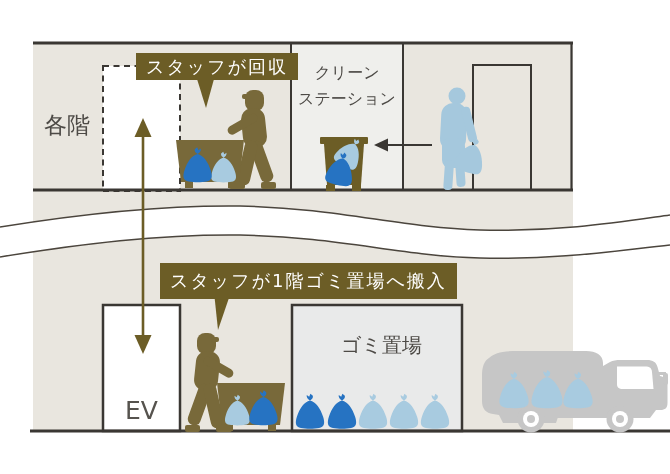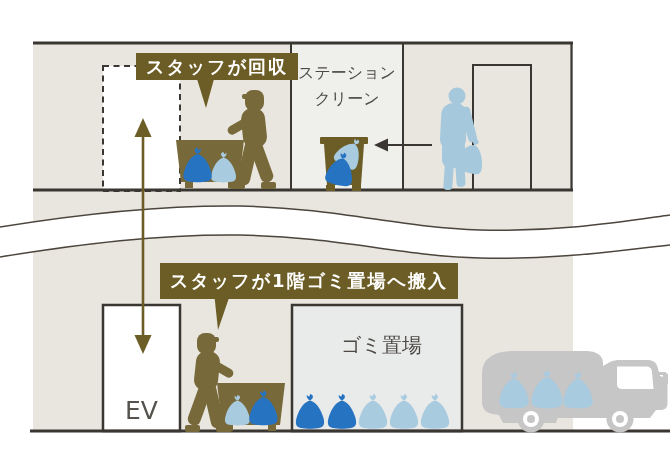--- a/index.html
+++ b/index.html
@@ -1,21 +1,21 @@
 <!DOCTYPE html>
 <html><head>
 <meta charset="utf-8">
 <style>
   html,body{margin:0;padding:0;background:#fff;}
   .canvas{position:relative;width:670px;height:474px;background:#ffffff;overflow:hidden;
           font-family:"DejaVu Sans","Liberation Sans",sans-serif;}
   .scene{position:absolute;left:0;top:0;}
   .lbl{position:absolute;color:#4d4a46;white-space:nowrap;}
   .center{text-align:center;}
-  .callout{position:absolute;background:#6c5d26;color:#ffffff;font-weight:bold;
+  .callout{position:absolute;background:#6c5d26;color:#ffffff;font-weight:normal;
            font-size:18px;letter-spacing:2px;line-height:1;display:flex;
            align-items:center;justify-content:center;padding:0 10px;white-space:nowrap;}
   .ln3{stroke:#3a3733;stroke-width:3.2;}
   .ln2{stroke:#3a3733;stroke-width:2.2;}
   .wall{stroke:#3a3733;stroke-width:2;}
   .dashbox{fill:#ffffff;stroke:#3a3733;stroke-width:2;stroke-dasharray:6 4.5;}
   .evbox{fill:#ffffff;stroke:#3a3733;stroke-width:2.5;}
   .door{fill:none;stroke:#3a3733;stroke-width:2;}
   .room{stroke:#3a3733;stroke-width:2.5;}
   .waveline{fill:none;stroke:#4b453d;stroke-width:1.5;}
@@ -130,26 +130,27 @@
     <g>
       <line x1="143" y1="132" x2="143" y2="340" stroke-width="2.6" stroke="#6c5d26"></line>
       <polygon points="143,118 134.5,137 151.5,137" fill="#6c5d26"></polygon>
       <polygon points="143,354 134.5,335 151.5,335" fill="#6c5d26"></polygon>
     </g>
 
     <polygon points="197,79 214,79 206,108" fill="#6c5d26"></polygon>
     <polygon points="214,292 231,292 218,330" fill="#6c5d26"></polygon>
   </svg>
 
+  <div class="lbl" style="left:44px;top:110px;font-size:23px;">各階</div>
 
   <div class="callout" style="left:136px;top:53px;height:27px;">スタッフが回収</div>
 
   <div class="lbl center" style="left:291px;top:60px;width:112px;font-size:16px;line-height:1.6;">
+    <div>クリーン</div>
     <div>ステーション</div>
-    <div>クリーン</div>
   </div>
 
 
   <div class="callout" style="left:160px;top:263px;height:36px;">スタッフが1階ゴミ置場へ搬入</div>
 
   <div class="lbl center" style="left:103px;top:360px;width:77px;font-size:25px;color:#56534e;margin-top:36px;">EV</div>
 
   <div class="lbl center" style="left:292px;top:332px;width:179px;font-size:20px;">ゴミ置場</div>
 
 </div>

